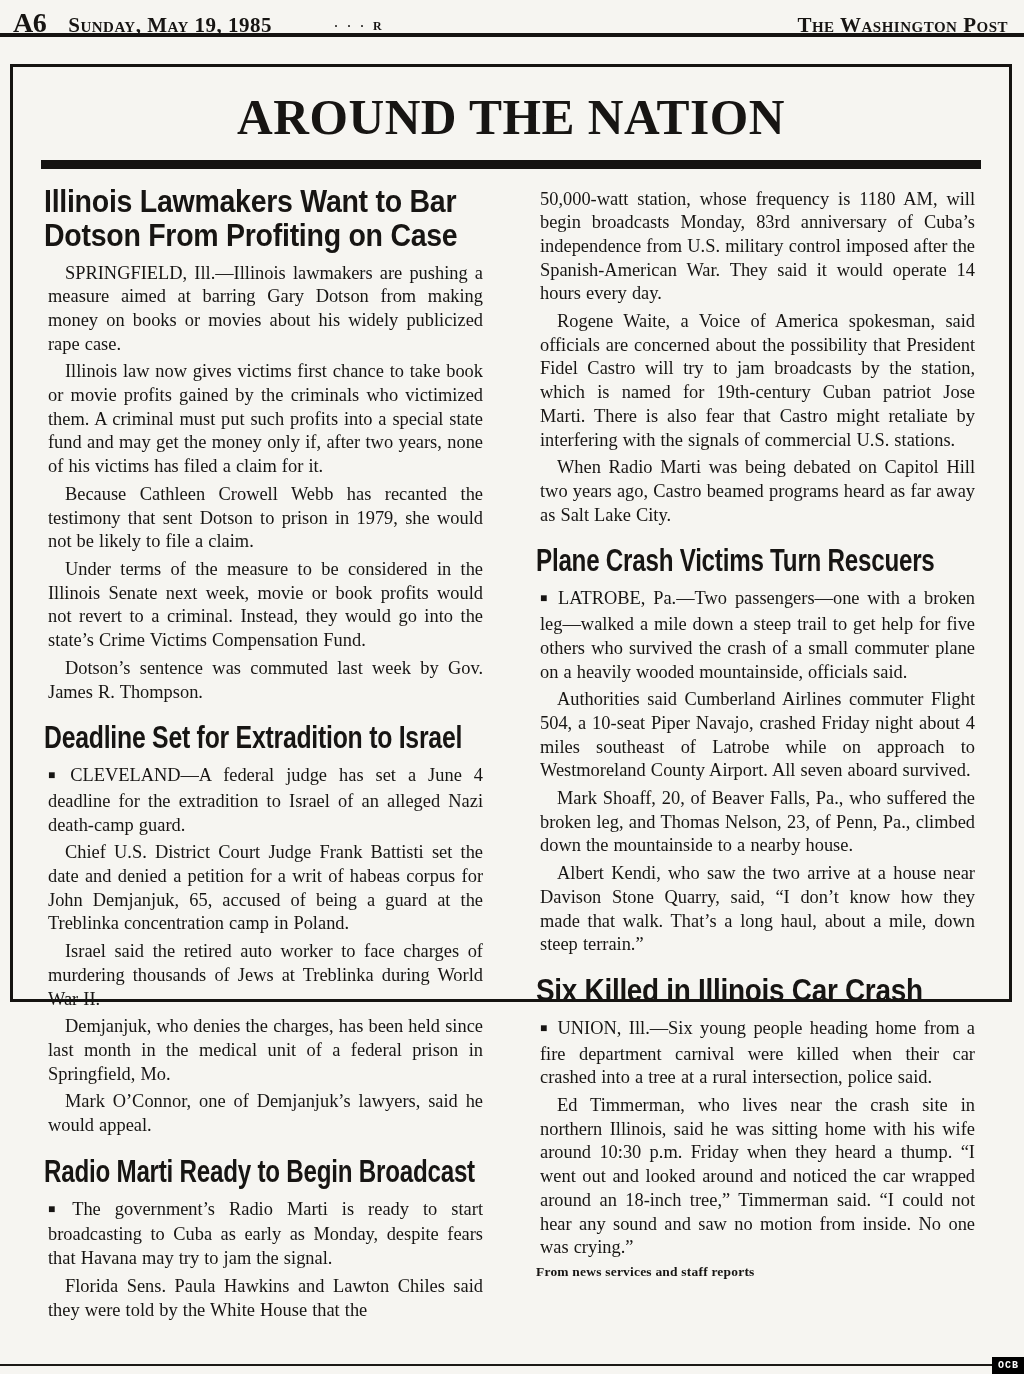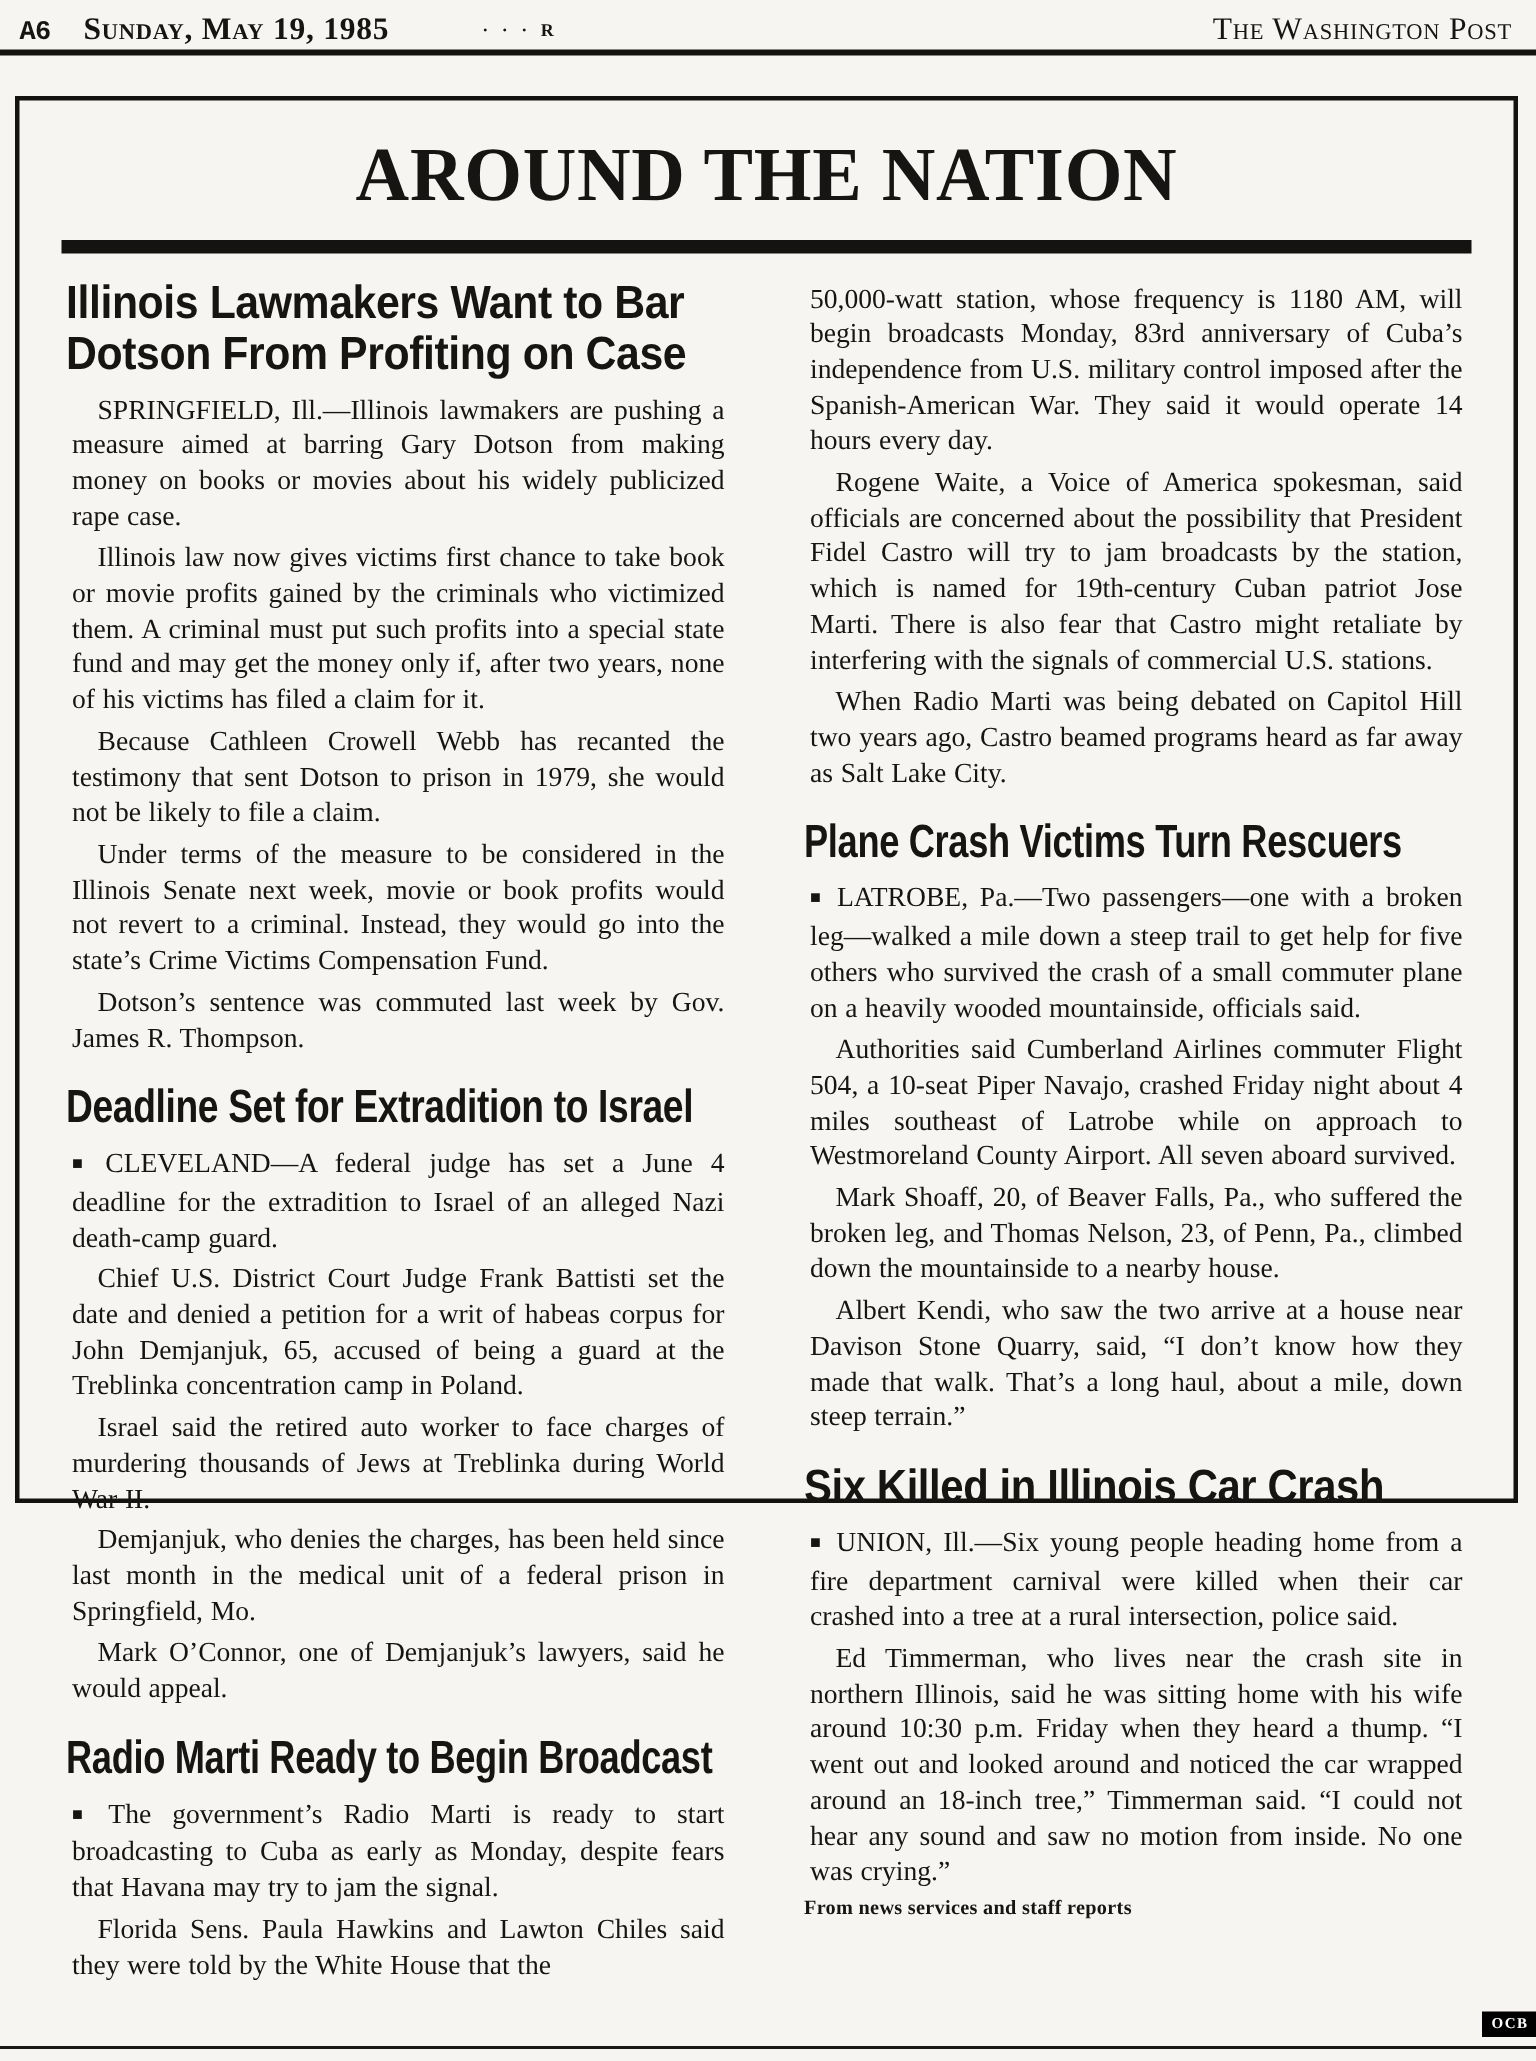--- a/index.html
+++ b/index.html
@@ -8,24 +8,24 @@
     background:#f6f5f1; color:#171513;
     font-family:"Liberation Serif","DejaVu Serif",serif;
   }
   
   .masthead {
     position:absolute; left:0; top:0; width:1024px;
     display:flex; justify-content:space-between; align-items:baseline;
     padding:7px 16px 0 13px; box-sizing:border-box;
   }
   .mh-left { display:flex; align-items:baseline; }
-  .pageno { font-family:Liberation Mono, monospace; font-weight:bold; font-size:18px; letter-spacing:-0.5px; }
+  .pageno { font-family:Liberation Serif, serif; font-weight:bold; font-size:28px; letter-spacing:-0.5px; }
   .mh-date { margin-left:22px; font-weight:bold; font-size:21px; font-variant:small-caps; letter-spacing:0.5px; }
   .mh-ed { margin-left:62px; font-weight:bold; font-size:12px; letter-spacing:3px; position:relative; top:-2px; }
-  .mh-right { font-weight:normal; font-size:21px; font-variant:small-caps; letter-spacing:0.5px; }
+  .mh-right { font-weight:bold; font-size:21px; font-variant:small-caps; letter-spacing:0.5px; }
   .mh-rule { position:absolute; left:0; top:33px; width:1024px; height:4px; background:#151311; }
   
   .box {
     position:absolute; left:10px; top:64px; width:1002px; height:938px;
     border:3px solid #151311; box-sizing:border-box; background:transparent;
   }
   .section-title {
     margin:24px 0 0; text-align:center;
     font-family:"Liberation Serif",serif; font-weight:bold;
     font-size:51px; letter-spacing:0.5px; line-height:1.05;
@@ -54,23 +54,23 @@
   }
   .ind { text-indent:17px; }
   .sq { font-size:12px; margin-right:8px; position:relative; top:-2px; }
   .credit {
     margin-top:3px; text-align:left;
     font-weight:bold; font-size:13.5px; letter-spacing:0.2px;
   }
   
   .bottom-rule { position:absolute; left:0; top:1364px; width:1024px; height:2px; background:#1b1916; }
   .corner-badge {
-    position:absolute; right:0; bottom:16px;
+    position:absolute; right:0; bottom:0;
     background:#000; color:#fff;
-    font-family:Liberation Serif, serif; font-weight:bold; font-size:10px;
+    font-family:Liberation Mono, monospace; font-weight:bold; font-size:10px;
     letter-spacing:1px; padding:3px 5px 3px 6px;
   }
 </style>
 </head>
 <body>
 
 <div class="sheet">
 
   <header class="masthead">
     <div class="mh-left">

